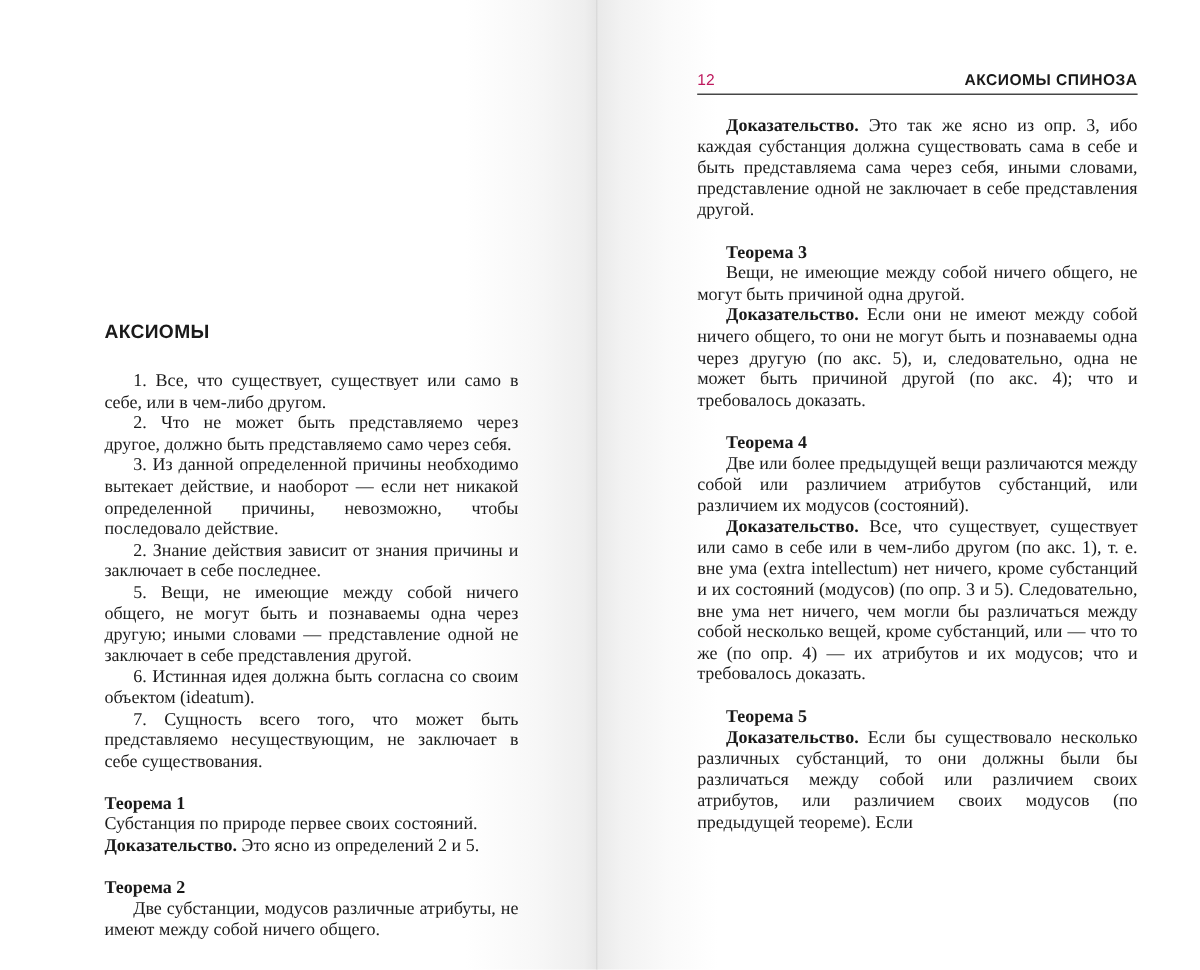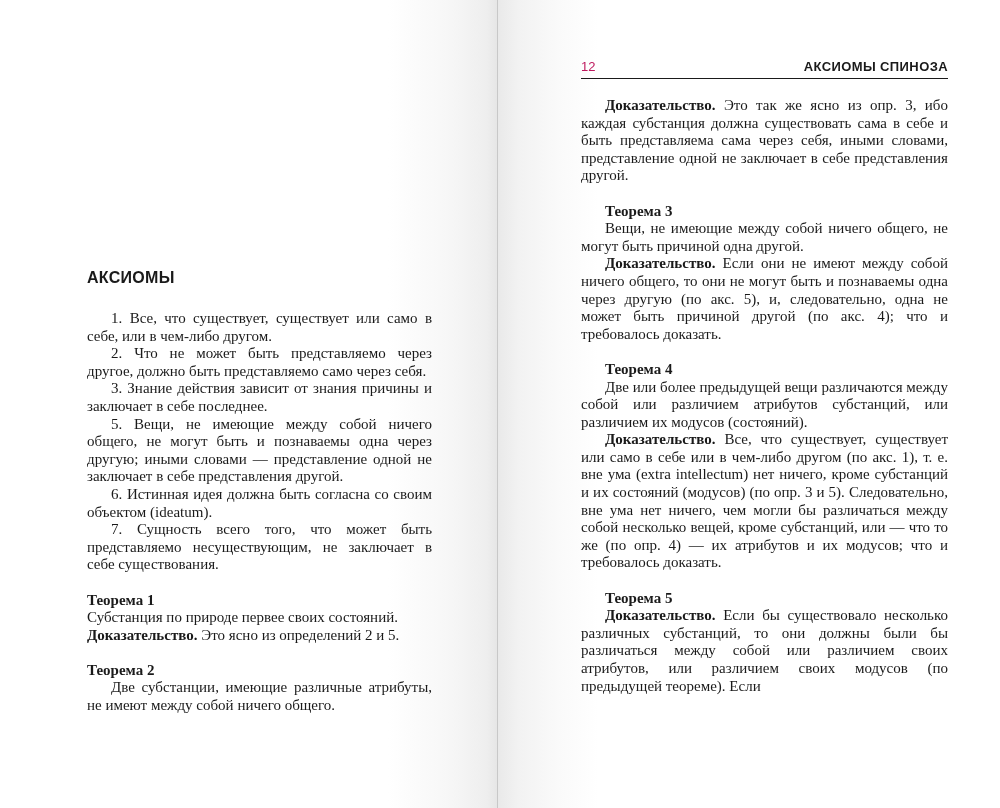--- a/index.html
+++ b/index.html
@@ -52,35 +52,36 @@
 <body>
 
 <div class="spread">
 
   <div class="page page-left">
     <div class="text-block left-block">
       <div class="section-title">АКСИОМЫ</div>
 
       <p>1. Все, что существует, существует или само в себе, или в чем-либо другом.</p>
       <p>2. Что не может быть представляемо через другое, должно быть представляемо само через себя.</p>
-      <p>3. Знание действия зависит от знания причины и заключает в себе последнее.</p>
+      <p>3. Из данной определенной причины необходимо вытекает действие, и наоборот — если нет никакой определенной причины, невозможно, чтобы последовало действие.</p>
+      <p>2. Знание действия зависит от знания причины и заключает в себе последнее.</p>
       <p>5. Вещи, не имеющие между собой ничего общего, не могут быть и познаваемы одна через другую; иными словами — представление одной не заключает в себе представления другой.</p>
       <p>6. Истинная идея должна быть согласна со своим объектом (ideatum).</p>
       <p>7. Сущность всего того, что может быть представляемо несуществующим, не заключает в себе существования.</p>
 
       <div class="gap"></div>
 
       <p class="thm-title">Теорема 1</p>
       <p class="thm-stmt noindent">Субстанция по природе первее своих состояний.</p>
       <p style="text-indent:0"><span class="proof-label">Доказательство.</span><span> Это ясно из определений 2 и 5.</span></p>
 
       <div class="gap"></div>
 
       <p class="thm-title">Теорема 2</p>
-      <p class="thm-stmt">Две субстанции, имеющие различные атрибуты, не имеют между собой ничего общего.</p>
+      <p class="thm-stmt">Две субстанции, модусов различные атрибуты, не имеют между собой ничего общего.</p>
     </div>
   </div>
 
   <div class="spine"></div>
 
   <div class="page page-right"></div>
 
   <div class="running-head">
     <span class="page-num">12</span>
     <span class="book-author">АКСИОМЫ СПИНОЗА</span>

